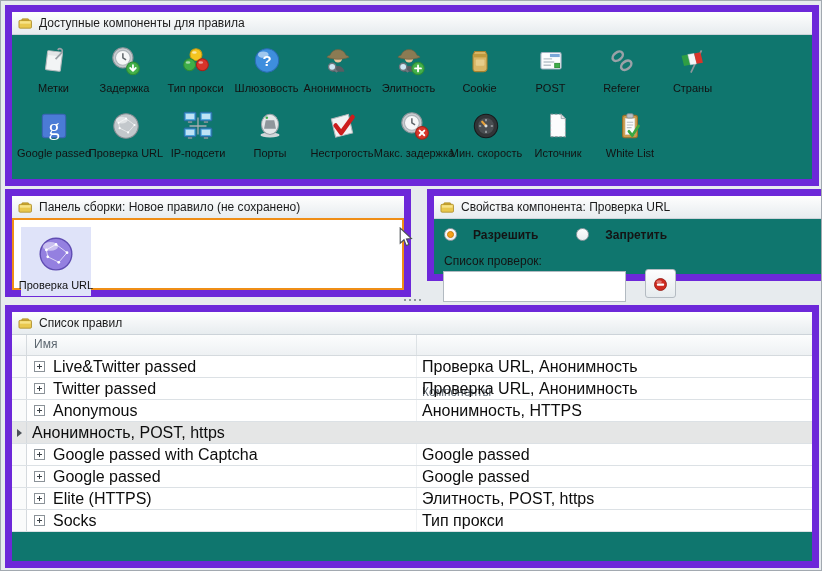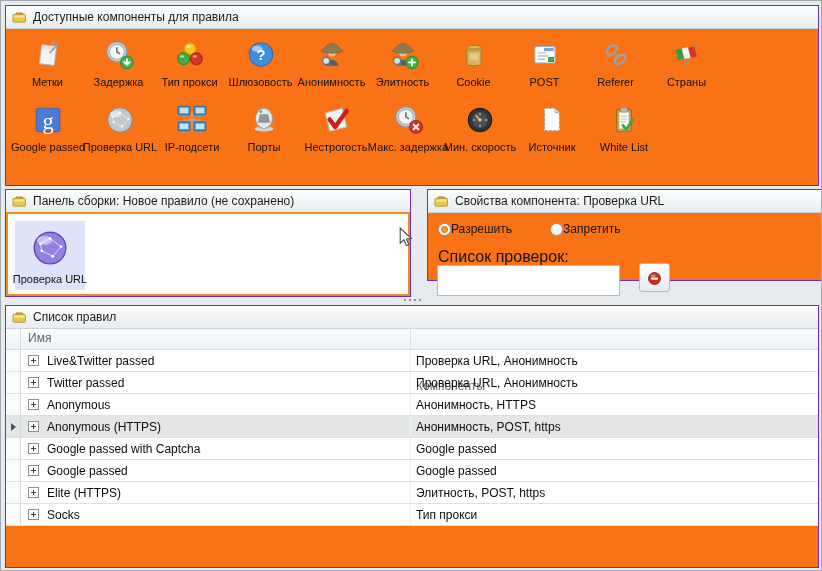--- a/index.html
+++ b/index.html
@@ -3,21 +3,21 @@
 <meta charset="utf-8">
 <style>
   html,body { margin:0; padding:0; background:#fff; }
   .window {
     position:relative; width:822px; height:571px;
     background:var(--bg, #e7ebee);
     border:1px solid #a2a9b0; box-sizing:border-box;
     font-family:"Liberation Sans", sans-serif;
     overflow:hidden;
   }
-  .panel { position:absolute; background:#f97316; border:1px solid #6d28d9; box-sizing:border-box; }
+  .panel { position:absolute; background:#0f766e; border:7px solid #6d28d9; box-sizing:border-box; }
   .panel-header {
     height:22px; background:linear-gradient(#fefefe,#e7ecef);
     border-bottom:1px solid #ccd3d9;
     display:flex; align-items:center; gap:6px; padding:0 6px;
     font-size:12px; color:#1b1b1b; white-space:nowrap;
   }
   .hicon { display:inline-flex; width:15px; height:15px; }
 
   
   #palette-panel { left:4px; top:4px; width:814px; height:181px; }
@@ -42,42 +42,42 @@
     width:70px; height:69px; background:var(--sel-tile, #dfe3f9);
     display:flex; flex-direction:column; align-items:center; justify-content:center; gap:1px;
     font-size:11px; color:#111; white-space:nowrap;
   }
   .build-tile svg { width:44px; height:44px; }
 
   
   #props-panel { left:426px; top:188px; width:405px; height:92px; }
   .props-content { position:absolute; left:0; right:0; top:22px; bottom:0; }
   .radio-row { position:absolute; left:10px; top:10px; display:flex; gap:38px; font-size:12px; color:#141414; align-items:center; }
-  .radio-opt { display:flex; align-items:center; gap:0; }
+  .radio-opt { display:flex; gap:16px;font-weight:bold; }
   .radio { width:13px; height:13px; border-radius:50%; border:1px solid #98a0a7; background:linear-gradient(#fdfdfd,#e9edf0); box-sizing:border-box; position:relative; }
   .radio.on::after { content:""; position:absolute; inset:2px; border-radius:50%; background:#f6a019; border:1px solid #c87c07; box-sizing:border-box; }
-  .list-label { position:absolute; left:10px; top:36px; font-size:16px; color:#141414; }
+  .list-label { position:absolute; left:10px; top:36px; font-size:12px; color:#141414; }
   .check-input { position:absolute; left:9px; top:53px; width:183px; height:31px; border:1px solid #b2bac1; background:#fff; box-sizing:border-box; font-size:12px; padding:2px 4px; font-family:"Liberation Sans",sans-serif; }
   .minus-btn {
     position:absolute; left:211px; top:51px; width:31px; height:29px;
     border:1px solid #b4bbc2; border-radius:3px; background:linear-gradient(#fdfefe,#e6ebee);
     display:flex; align-items:center; justify-content:center; padding:0; cursor:default;
   }
   .tooltip {
     position:absolute; left:248px; top:46px; width:136px;
     background:var(--tooltip, #ffffcc); color:#43454a; font-size:12px; line-height:15px; padding:5px 4px 5px 6px;
   }
 
   
   #rules-panel { left:4px; top:304px; width:814px; height:263px; }
   .col-header { display:flex; height:20px; background:linear-gradient(#fcfdfd,#eef1f3); border-bottom:1px solid #d5dade; font-size:12px; color:#5d6770; }
   .gutter-h { width:14px; border-right:1px solid #d5dade; box-sizing:content-box; }
   .colh-name { width:390px; line-height:19px; padding-left:7px; border-right:1px solid #dde2e5; box-sizing:border-box; }
   .colh-comp { flex:1; line-height:19px; padding-left:5px;margin-top:48px; }
-  .rule-row { display:flex; height:21px; border-bottom:1px solid #dce1e5; font-size:12px; color:#0d0d0d; background:#fff; }
+  .rule-row { display:flex; height:21px; border-bottom:1px solid #dce1e5; font-size:16px; color:#0d0d0d; background:#fff; }
   .rule-row.selected { background:var(--sel-row, #e5e6e6); }
   .row-gutter { width:14px; border-right:1px solid #d5dade; display:flex; align-items:center; justify-content:center; background:#fafbfb; }
   .rule-row.selected .row-gutter { background:transparent; }
   .sel-arrow { width:0; height:0; border-left:5px solid #4b5157; border-top:4px solid transparent; border-bottom:4px solid transparent; }
   .cell-name { width:390px; display:flex; align-items:center; gap:8px; padding-left:7px; box-sizing:border-box; border-right:1px solid #eef1f3; }
   .cell-comp { flex:1; display:flex; align-items:center; padding-left:5px; }
   .expander { width:11px; height:11px; border:1px solid #8b9298; background:#fff; position:relative; flex:0 0 auto; box-sizing:border-box; }
   .expander::before { content:""; position:absolute; left:2px; top:4px; width:5px; height:1px; background:#3c4247; }
   .expander::after  { content:""; position:absolute; left:4px; top:2px; width:1px; height:5px; background:#3c4247; }
 
@@ -455,24 +455,20 @@
             <span>Anonymous</span>
           </div>
           <div class="cell-comp">
             <span>Анонимность, HTTPS</span>
           </div>
         </div>
         <div class="rule-row selected">
           <div class="row-gutter">
             <span class="sel-arrow"></span>
           </div>
-          <div class="cell-name">
-            <span class="expander"></span>
-            <span>Anonymous (HTTPS)</span>
-          </div>
           <div class="cell-comp">
             <span>Анонимность, POST, https</span>
           </div>
         </div>
         <div class="rule-row">
           <div class="row-gutter"></div>
           <div class="cell-name">
             <span class="expander"></span>
             <span>Google passed with Captcha</span>
           </div>

